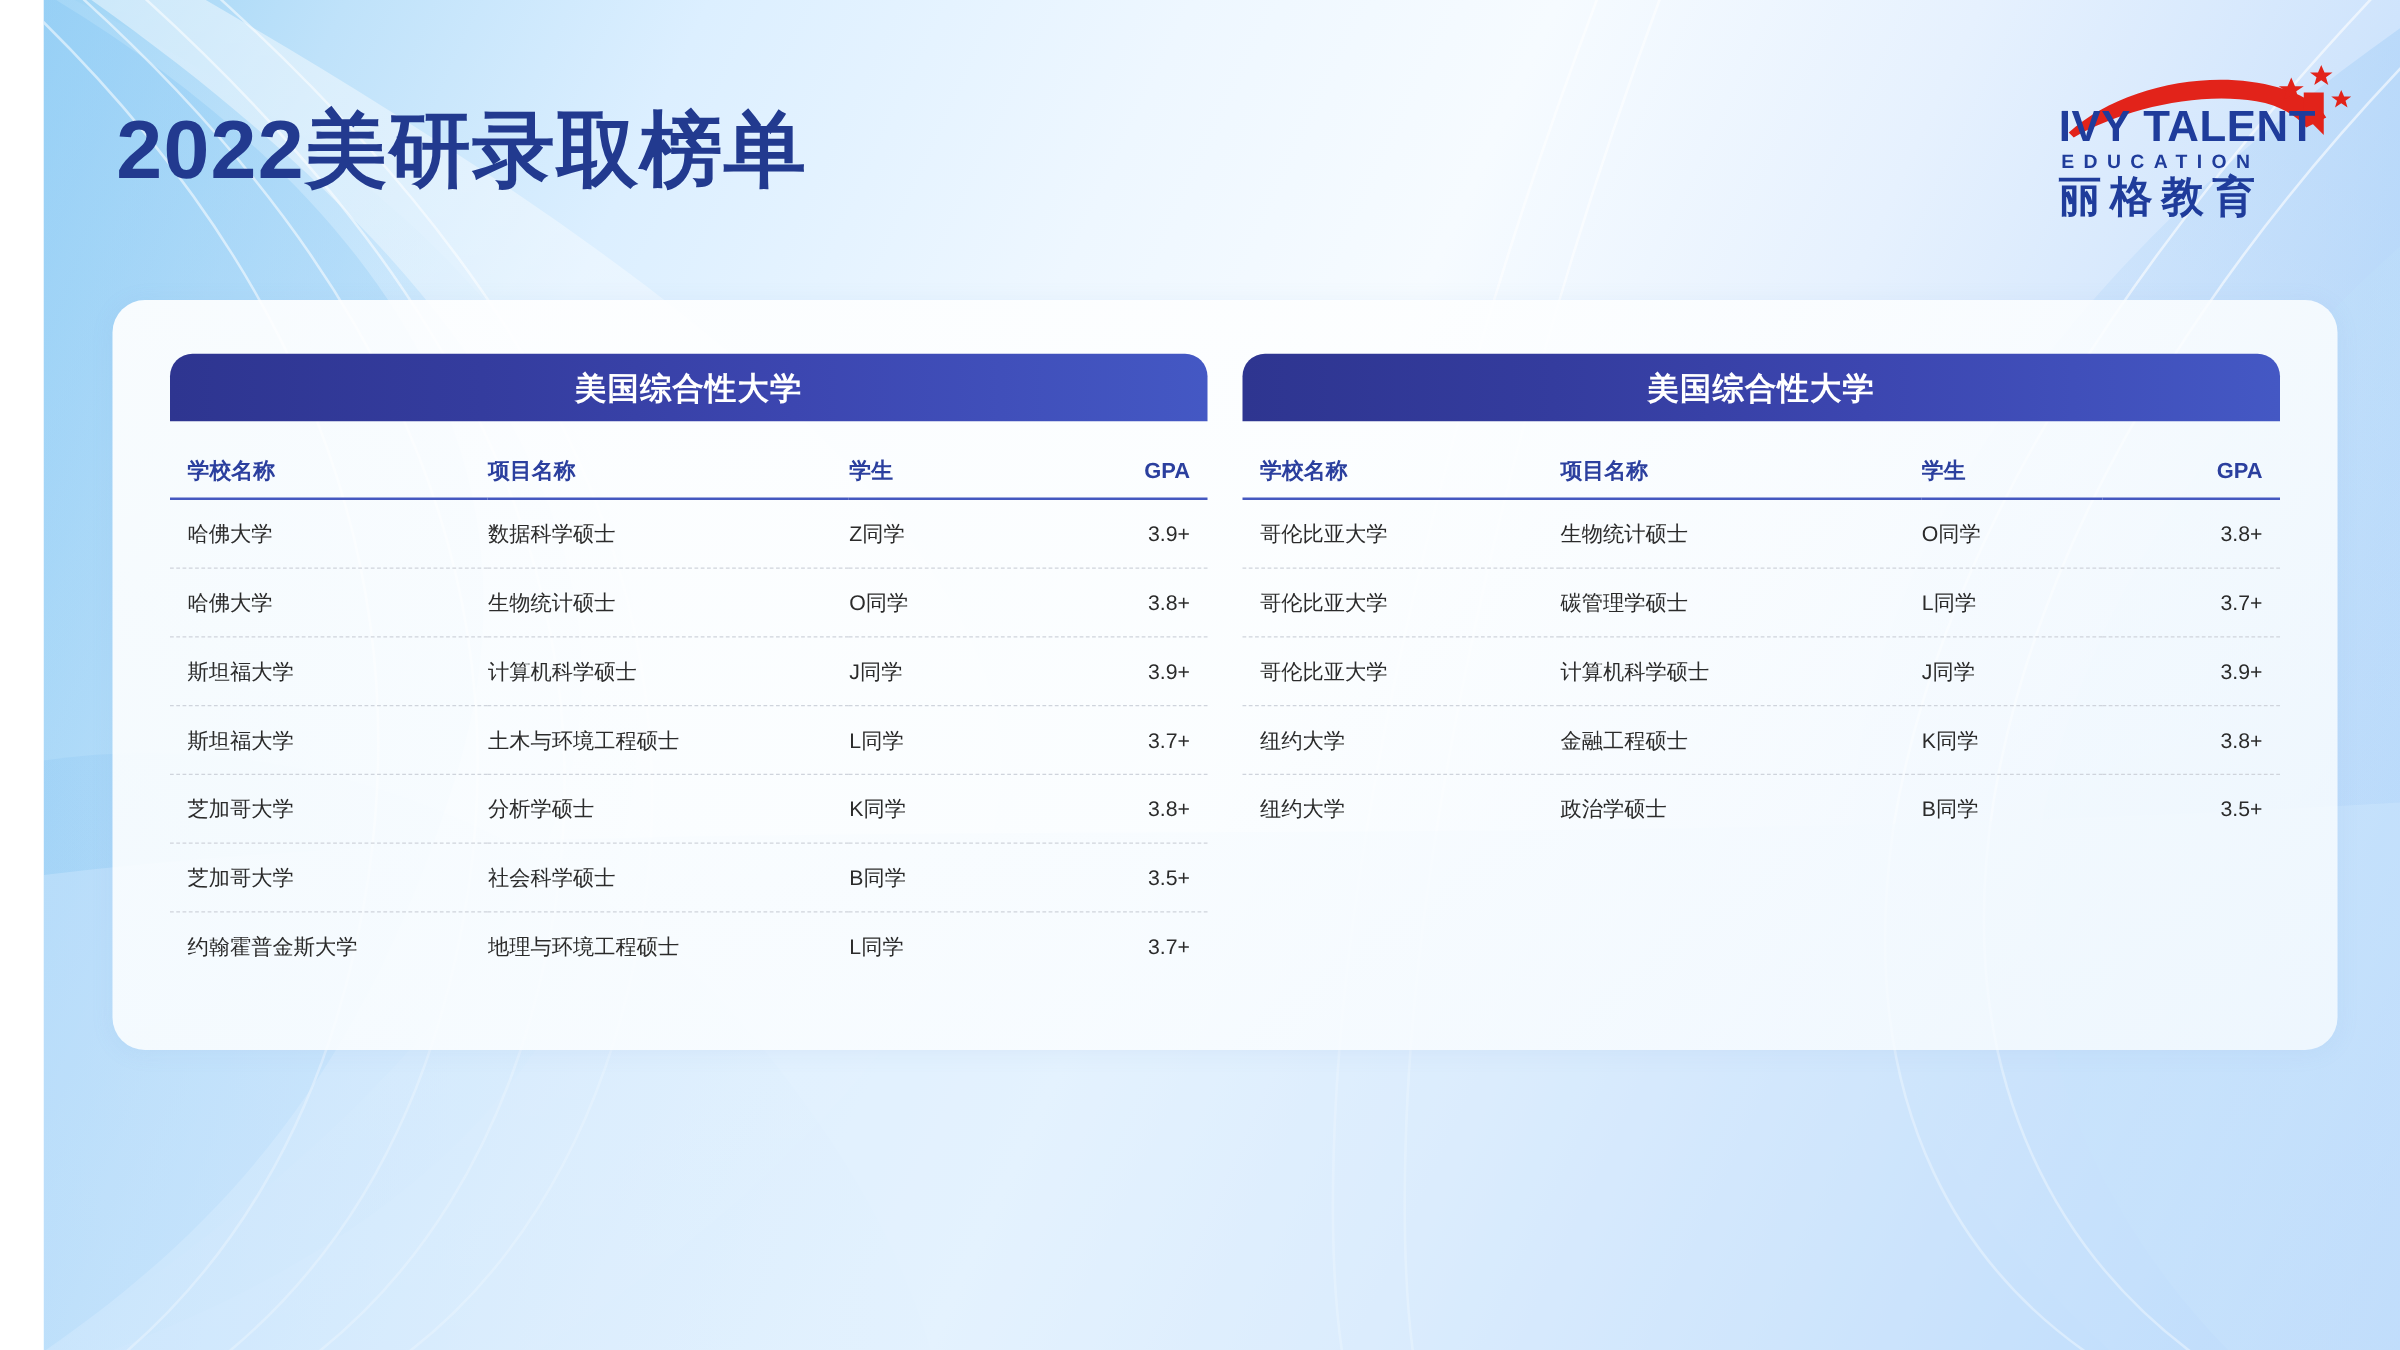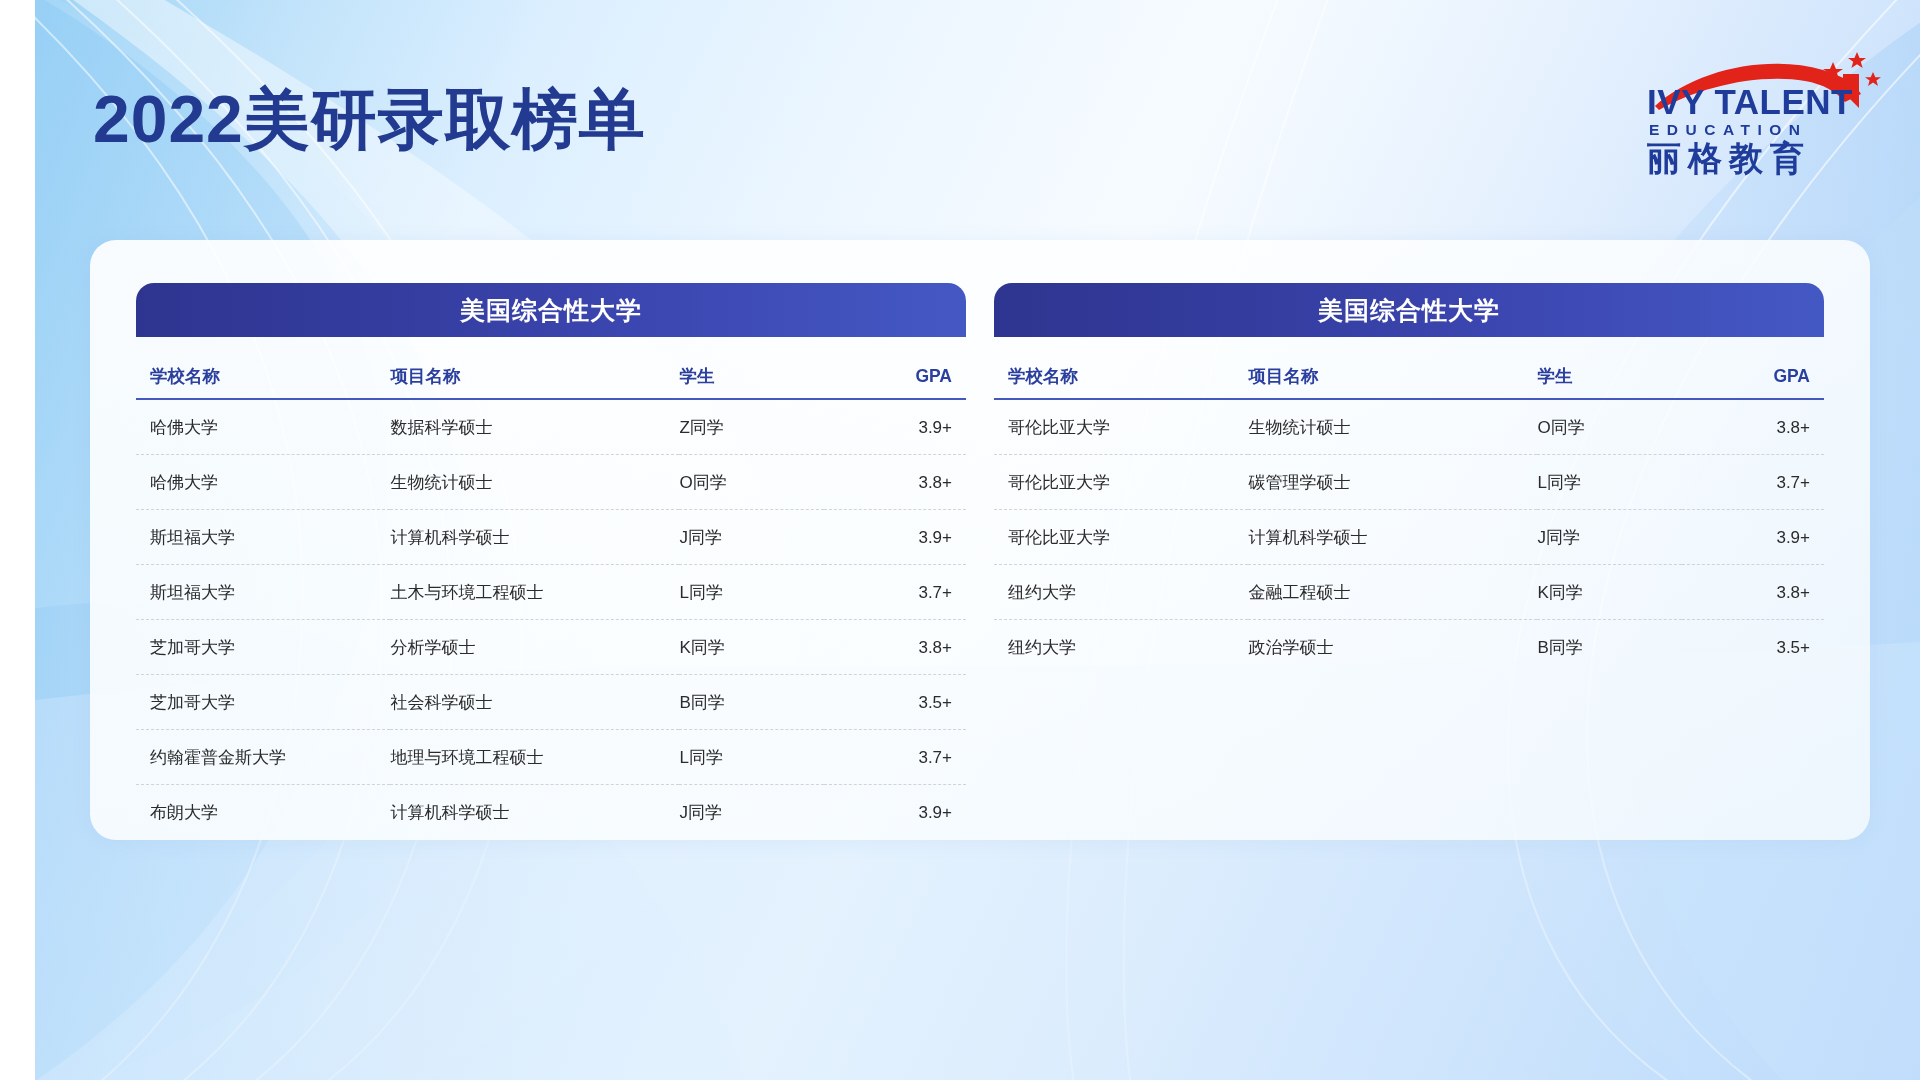--- a/index.html
+++ b/index.html
@@ -297,26 +297,20 @@
             <td class="col-program">社会科学硕士</td>
             <td class="col-student">B同学</td>
             <td class="col-gpa">3.5+</td>
           </tr>
           <tr>
             <td class="col-school">约翰霍普金斯大学</td>
             <td class="col-program">地理与环境工程硕士</td>
             <td class="col-student">L同学</td>
             <td class="col-gpa">3.7+</td>
           </tr>
-          <tr>
-            <td class="col-school">布朗大学</td>
-            <td class="col-program">计算机科学硕士</td>
-            <td class="col-student">J同学</td>
-            <td class="col-gpa">3.9+</td>
-          </tr>
         </tbody>
       </table>
     </div>
 
     <div class="table-card">
       <div class="table-title">美国综合性大学</div>
       <table class="grid">
         <thead>
           <tr>
             <th class="col-school">学校名称</th>

